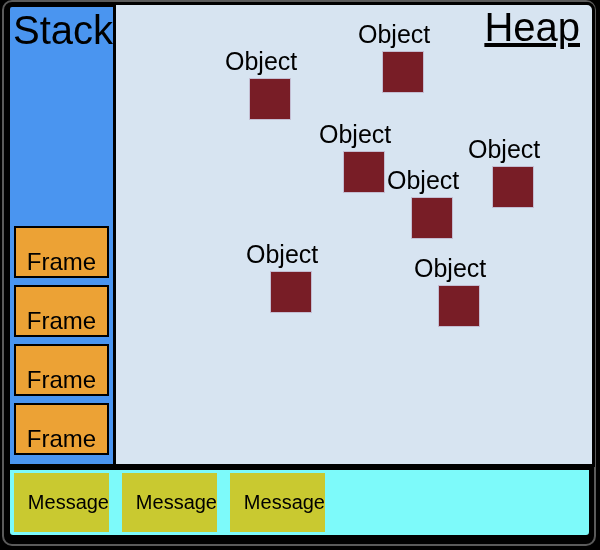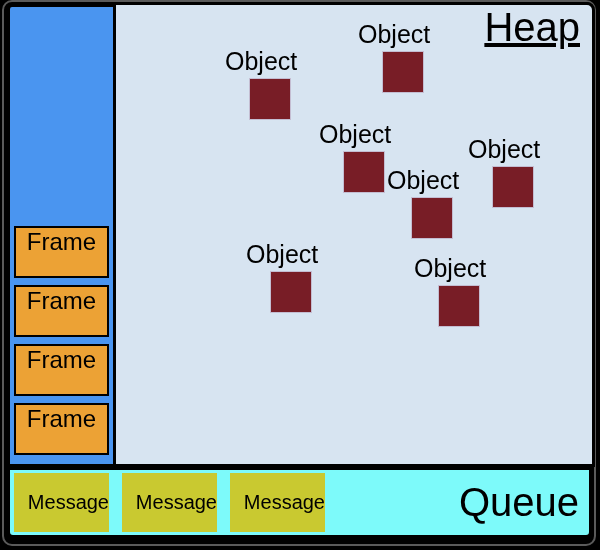--- a/index.html
+++ b/index.html
@@ -45,21 +45,21 @@
     display: flex;
     flex-direction: column;
     gap: 7px;
   }
   .frame {
     height: 52px;
     background: var(--frame-fill, #eca235);
     border: 2px solid var(--box-border, #000);
     box-sizing: border-box;
     display: flex;
-    align-items: flex-start;
+    align-items: flex-end;
     justify-content: center;
     font-size: 24px;
     color: var(--text, #000);
   }
   .heap {
     position: absolute;
     left: 113px; top: 2px;
     width: 482px; height: 465px;
     background: var(--heap-fill, #d7e4f1);
     border: 3px solid var(--box-border, #000);
@@ -133,20 +133,21 @@
     color: var(--text, #000);
   }
 </style>
 </head>
 <body>
 
 <div class="canvas">
   <div class="canvas-outline"></div>
 
   <div class="stack">
+    <div class="stack-title">Stack</div>
     <div class="frames">
   <div class="frame">
     <span>Frame</span>
   </div>
 
   <div class="frame">
     <span>Frame</span>
   </div>
 
   <div class="frame">
@@ -207,15 +208,14 @@
   </div>
 
   <div class="message">
     <span>Message</span>
   </div>
 
   <div class="message">
     <span>Message</span>
   </div>
 </div>
-    <div class="queue-title">Queue</div>
   </div>
 </div>
 
 </body></html>

